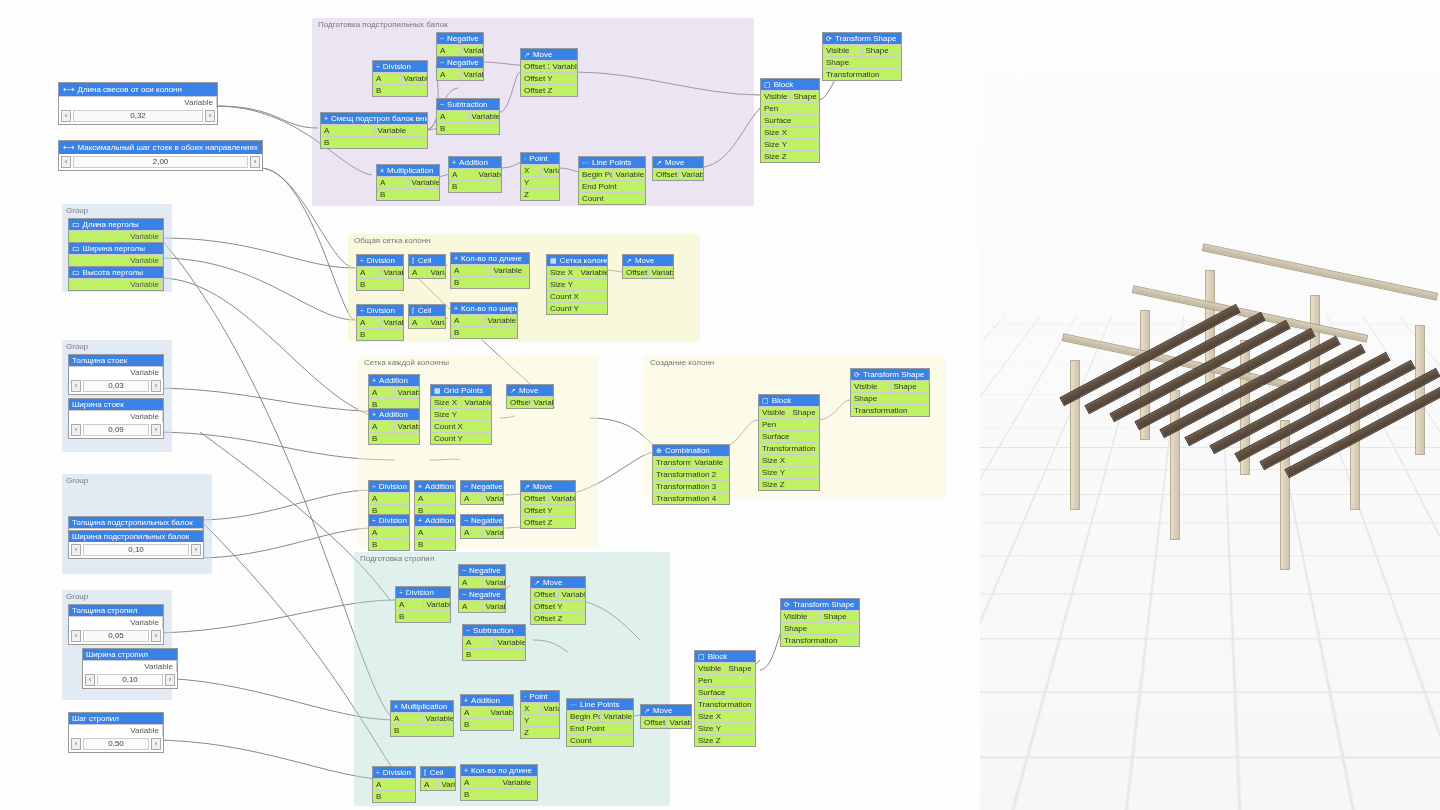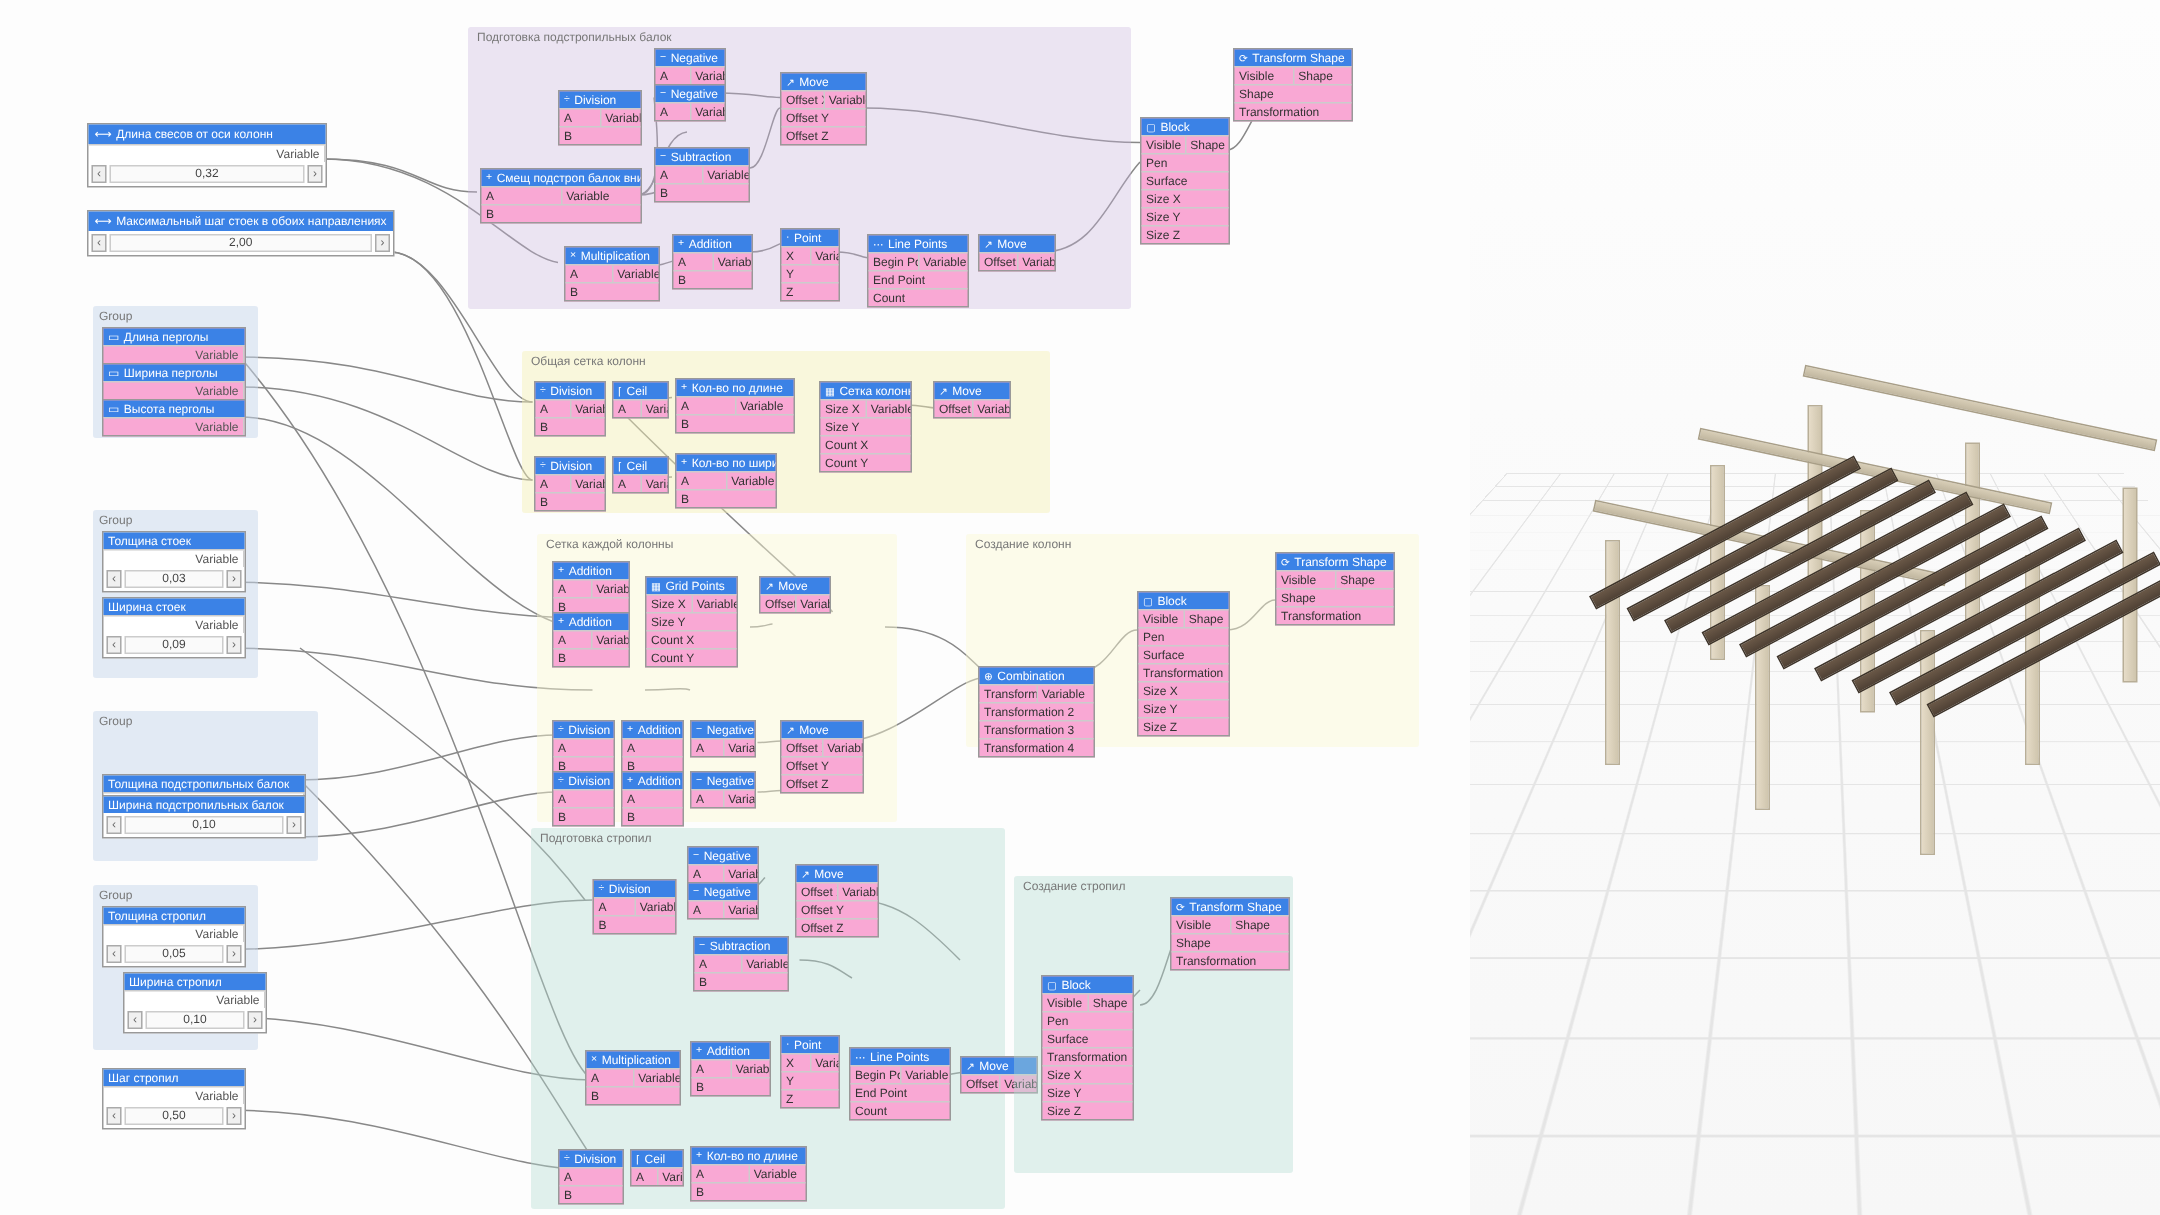--- a/index.html
+++ b/index.html
@@ -15,21 +15,21 @@
 .beam{position:absolute;height:10px;background:linear-gradient(#6a5847,#4f4135);border:1px solid #3d3329}
 .underbeam{position:absolute;height:8px;background:linear-gradient(#d8ceb7,#c0b69f);border:1px solid #a89e87}
 .region{position:absolute;border-radius:2px}
 .r-purple{background:rgba(200,180,220,0.35)}
 .r-yellow{background:rgba(245,240,180,0.45)}
 .r-teal{background:rgba(180,220,210,0.4)}
 .r-ltyellow{background:rgba(250,248,210,0.45)}
 .region-label{position:absolute;top:2px;left:6px;color:#777;font-size:8px}
 .group-bg{position:absolute;background:rgba(200,215,235,0.5);border-radius:2px}
 .group-label{position:absolute;top:2px;left:4px;color:#777}
-.node{position:absolute;background:#f9a8d4;border:1px solid #999;font-size:7px;color:#333}
+.node{position:absolute;background:#bef264;border:1px solid #999;font-size:7px;color:#333}
 .node-hdr{background:#3b82e6;color:#fff;padding:2px 4px;white-space:nowrap;overflow:hidden;text-overflow:ellipsis;display:flex;align-items:center;gap:3px}
 .node-hdr.small{font-size:7px;padding:1px 3px}
 .node-row{display:flex;border-top:1px solid #ccc}
 .node-cell{padding:1px 3px;border-right:1px solid #ccc;flex:1;white-space:nowrap;overflow:hidden}
 .node-cell:last-child{border-right:none}
 .slider-node{position:absolute;background:#fff;border:1px solid #999}
 .slider-node .node-hdr{font-size:8px}
 .slider-body{padding:2px;display:flex;align-items:center;gap:2px}
 .slider-val{flex:1;text-align:center;color:#444;border:1px solid #ccc;background:#fafafa;height:12px;line-height:10px}
 .spin{width:10px;height:12px;border:1px solid #aaa;background:#f0f0f0;text-align:center;line-height:10px;color:#666}
@@ -778,23 +778,20 @@
   <div class="node-hdr small">+ <span>Кол-во по длине</span></div>
   <div class="node-row">
         <div class="node-cell">A</div>
         <div class="node-cell">Variable</div>
       </div>
   <div class="node-row">
         <div class="node-cell">B</div>
       </div>
 </div>
 
-<div class="region r-teal" style="left:676px;top:584px;width:186px;height:198px">
-  <div class="region-label">Создание стропил</div>
-</div>
 <div class="node" style="left:694px;top:650px;width:62px">
   <div class="node-hdr small">▢ <span>Block</span></div>
   <div class="node-row">
         <div class="node-cell">Visible</div>
         <div class="node-cell">Shape</div>
       </div>
   <div class="node-row">
         <div class="node-cell">Pen</div>
       </div>
   <div class="node-row">

